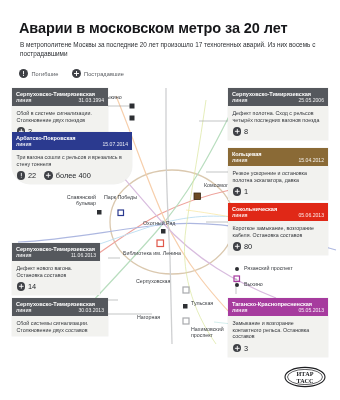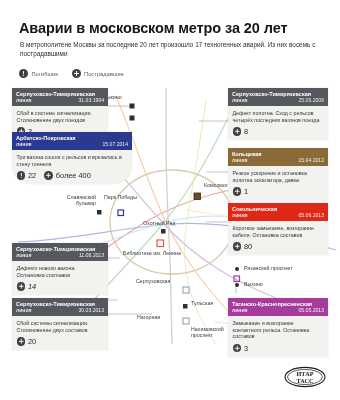--- a/index.html
+++ b/index.html
@@ -389,21 +389,21 @@
                 <rect x="4.05" y="2" width="0.95" height="5" fill="#fff"></rect>
                 <rect x="2" y="4.05" width="5" height="0.95" fill="#fff"></rect>
               </svg>
           </span>
           <span class="stat-value">80</span>
         </div>
       </div>
     </div>
   </div>
 
-  <div class="card" style="left:12px; top:243px; width:96px;font-style:italic;">
+  <div class="card" style="left:12px; top:243px; width:88px;">
     <div class="card-head" style="background: rgb(85, 88, 93);">
       <div class="card-line">Серпуховско-Тимирязевская</div>
       <div class="card-sub">линия</div>
       <div class="card-date">11.06.2013</div>
     </div>
     <div class="card-body">
       <div class="card-desc">Дефект нового вагона. Остановка составов</div>
       <div class="card-stats">
         <div class="stat">
           <span class="stat-glyph">
@@ -419,31 +419,20 @@
   </div>
 
   <div class="card" style="left:12px; top:298px; width:96px;">
     <div class="card-head" style="background: rgb(85, 88, 93);">
       <div class="card-line">Серпуховско-Тимирязевская</div>
       <div class="card-sub">линия</div>
       <div class="card-date">30.03.2013</div>
     </div>
     <div class="card-body">
       <div class="card-desc">Сбой системы сигнализации. Столкновение двух составов</div>
-      <div class="card-stats">
-        <div class="stat">
-          <span class="stat-glyph">
-            <svg width="8.5" height="8.5" viewBox="0 0 9 9">
-                <rect x="4.05" y="2" width="0.95" height="5" fill="#fff"></rect>
-                <rect x="2" y="4.05" width="5" height="0.95" fill="#fff"></rect>
-              </svg>
-          </span>
-          <span class="stat-value">20</span>
-        </div>
-      </div>
     </div>
   </div>
 
   <div class="card" style="left:228px; top:298px; width:100px;">
     <div class="card-head" style="background: rgb(166, 59, 158);">
       <div class="card-line">Таганско-Краснопресненская</div>
       <div class="card-sub">линия</div>
       <div class="card-date">05.05.2013</div>
     </div>
     <div class="card-body">

